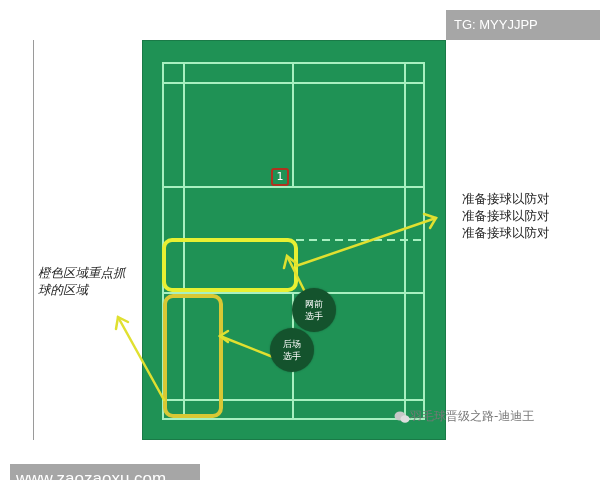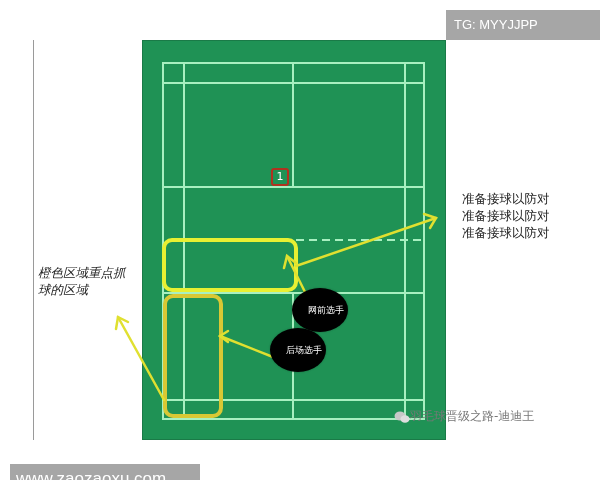--- a/index.html
+++ b/index.html
@@ -6,21 +6,21 @@
   body{width:600px;height:480px;position:relative;background:#ffffff;overflow:hidden;font-family:"DejaVu Sans",sans-serif;}
   .abs{position:absolute;}
   .vline-left{left:33px;top:40px;width:1px;height:400px;background:#9a9a9a;}
   .court{left:142px;top:40px;width:304px;height:400px;background:#1f9255;box-shadow:inset 0 0 0 1px #1a7a47;}
   .tg{left:446px;top:10px;width:158px;height:30px;background:#a6a6a6;color:#ffffff;font-family:"Liberation Sans",sans-serif;font-size:13px;line-height:30px;padding-left:8px;box-sizing:border-box;}
   .site{left:10px;top:464px;width:190px;height:30px;background:#a6a6a6;color:#ffffff;font-family:"Liberation Sans",sans-serif;font-size:17px;line-height:30px;padding-left:6px;box-sizing:border-box;}
   .note{color:#222;font-size:12.5px;line-height:17px;}
   .note-right{left:462px;top:190px;width:120px;}
   .note-left{left:38px;top:264px;width:110px;font-style:italic;}
   .marker{left:271px;top:168px;width:18px;height:18px;border:2px solid #b0321f;border-radius:3px;box-sizing:border-box;color:#fff;font-size:11px;line-height:14px;text-align:center;background:#1f9255;}
-  .player{width:44px;height:44px;border-radius:50%;background:#000000;color:#fff;font-size:9px;line-height:12px;text-align:center;display:flex;align-items:center;justify-content:center;flex-direction:row;box-shadow:0 0 2px rgba(0,0,0,0.3);padding-left:12px;}
+  .player{width:44px;height:44px;border-radius:50%;background:#14532d;color:#fff;font-size:9px;line-height:12px;text-align:center;display:flex;align-items:center;justify-content:center;flex-direction:column;box-shadow:0 0 2px rgba(0,0,0,0.3);}
   .p-net{left:292px;top:288px;}
   .p-back{left:270px;top:328px;}
   .wm{left:394px;top:408px;color:#777;font-size:12px;display:flex;align-items:center;}
   .wm .icon{width:16px;height:14px;position:relative;}
   svg{position:absolute;left:0;top:0;}
 </style>
 </head>
 <body>
 
 <div class="abs vline-left"></div>

